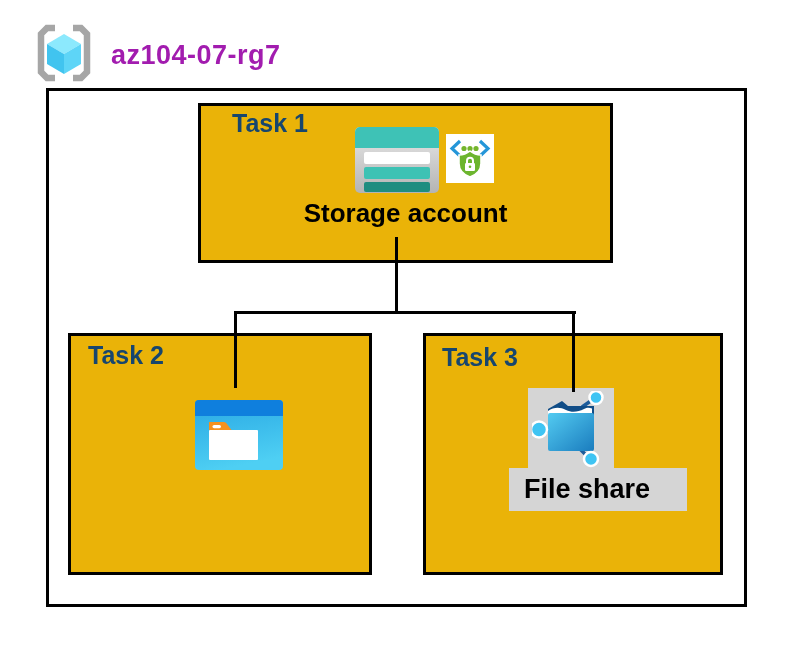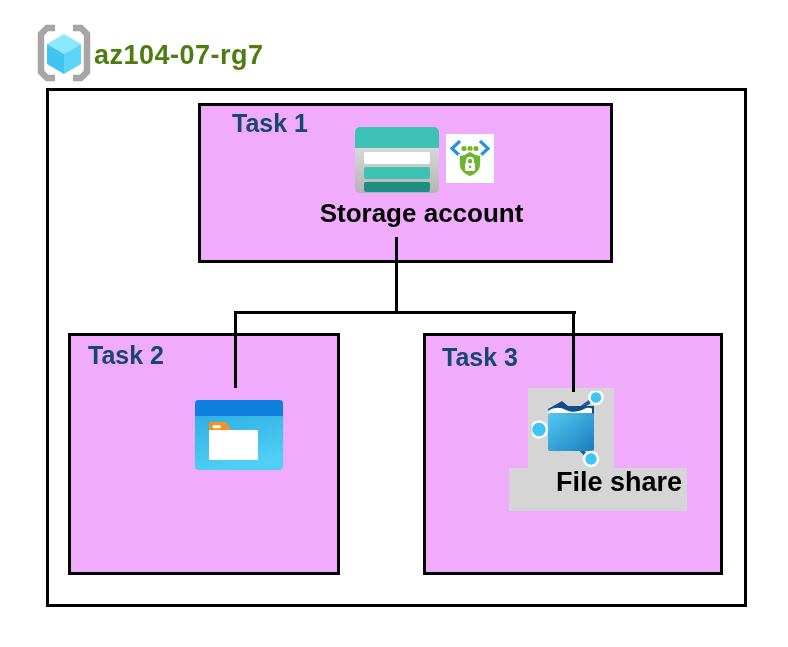--- a/index.html
+++ b/index.html
@@ -7,60 +7,60 @@
     position: relative;
     width: 788px;
     height: 647px;
     background: #ffffff;
     font-family: "Liberation Sans", sans-serif;
     overflow: hidden;
   }
   
   .rg-icon { position: absolute; left: 34px; top: 22px; }
   .rg-title {
-    position: absolute; left: 94px; top: 40px;
-    font-size: 27px; font-weight: bold; color: #4d7c0f;
+    position: absolute; left: 111px; top: 40px;
+    font-size: 27px; font-weight: bold; color: #a21caf;
     letter-spacing: 0.5px; white-space: nowrap;
   }
   
   .box { position: absolute; box-sizing: border-box; border: 3px solid #000000; }
   .outer-box { left: 46px; top: 88px; width: 701px; height: 519px; background: #ffffff; }
-  .task-box  { background: #f0abfc; }
+  .task-box  { background: #eab308; }
   .task1 { left: 198px; top: 103px; width: 415px; height: 160px; }
-  .task2 { left: 68px;  top: 333px; width: 272px; height: 242px; padding-left: 17px; }
+  .task2 { left: 68px;  top: 333px; width: 304px; height: 242px; padding-left: 17px; }
   .task3 { left: 423px; top: 333px; width: 300px; height: 242px; }
   .task-label {
     position: absolute;
     font-size: 25px; font-weight: bold; color: #17466e;
     white-space: nowrap; line-height: 1.1;
   }
   .item-label {
     position: absolute;
     font-size: 26px; font-weight: bold; color: #000000;
-    white-space: nowrap; line-height: 1.1; margin-left: 32px;
+    white-space: nowrap; line-height: 1.1;
   }
   .t1-label { left: 31px; top: 4px; }
   .t2-label { left: 17px; top: 6px; }
   .t3-label { left: 4px;  top: 8px; margin-left: 12px; }
   .t1-item { left: 0; right: 0; top: 93px; text-align: center; }
   .t2-item { left: 58px; width: 220px; top: 150px; text-align: center; }
   
   .t1-storage-icon { position: absolute; left: 154px; top: 21px; }
   .t1-code-icon    { position: absolute; left: 245px; top: 28px; }
   .t2-blob-icon    { position: absolute; left: 124px; top: 64px; }
   
   .fs-icon-backdrop {
     position: absolute; left: 102px; top: 52px;
     width: 86px; height: 84px; background: #d5d5d5;
   }
   .fs-icon-backdrop svg { position: absolute; left: 4px; top: 3px; }
   .fs-label-backdrop {
     position: absolute; left: 83px; top: 132px;
     width: 178px; height: 43px; background: #d5d5d5;
-    display: flex; 
+    display: flex; align-items: center;
   }
   .fs-label-backdrop .item-label { position: static; padding-left: 15px; font-size: 27px; }
   
   .connector { position: absolute; background: #000000; }
   .conn-v1 { left: 395px; top: 237px; width: 3px;  height: 76px; }
   .conn-h1 { left: 234px; top: 311px; width: 342px; height: 3px; }
   .conn-v2 { left: 234px; top: 311px; width: 3px;  height: 77px; }
   .conn-v3 { left: 572px; top: 311px; width: 3px;  height: 81px; }
 </style>
 </head>

